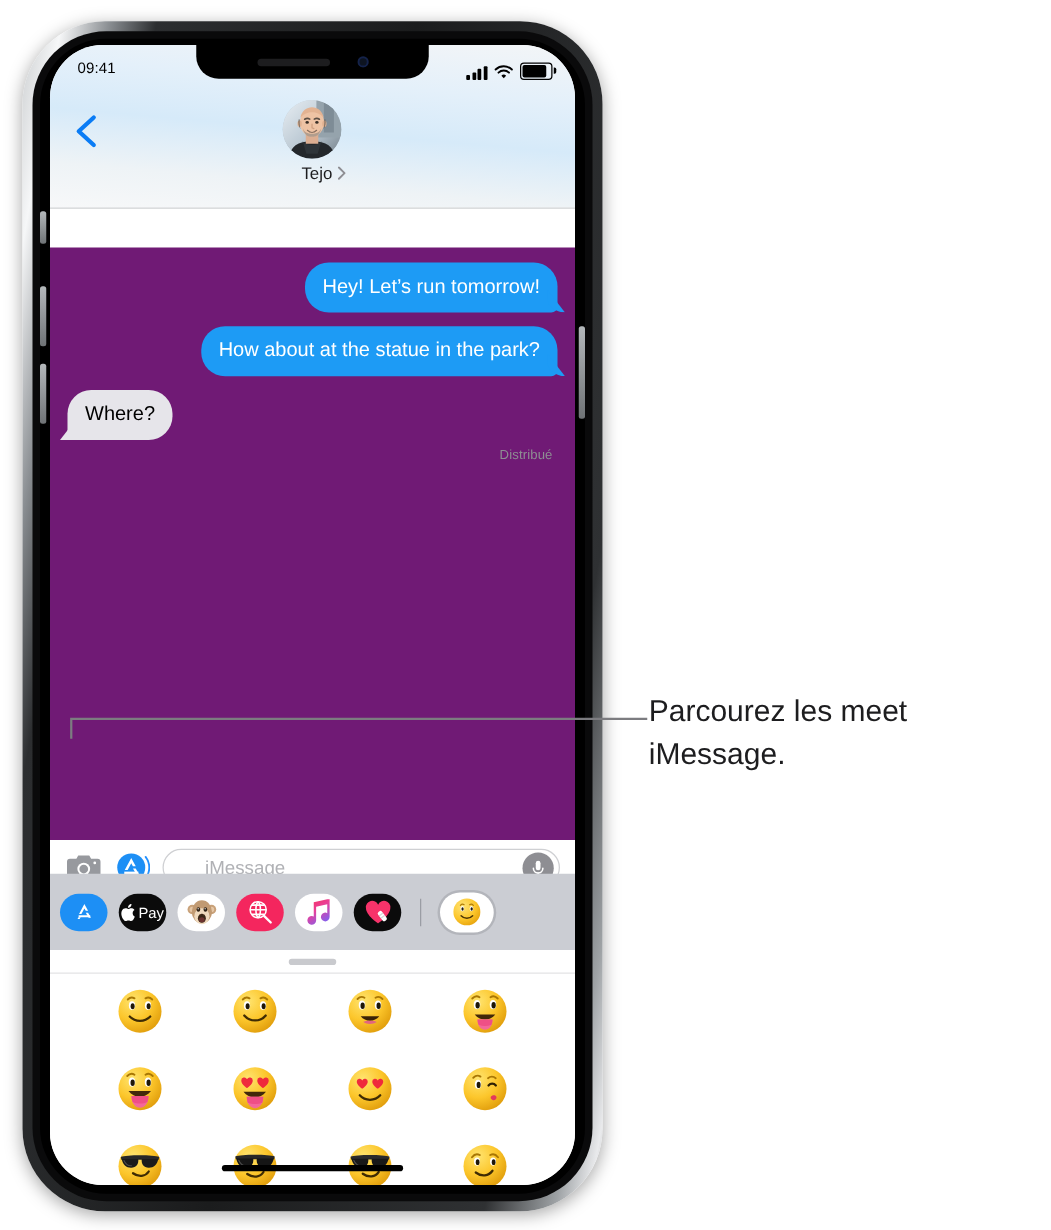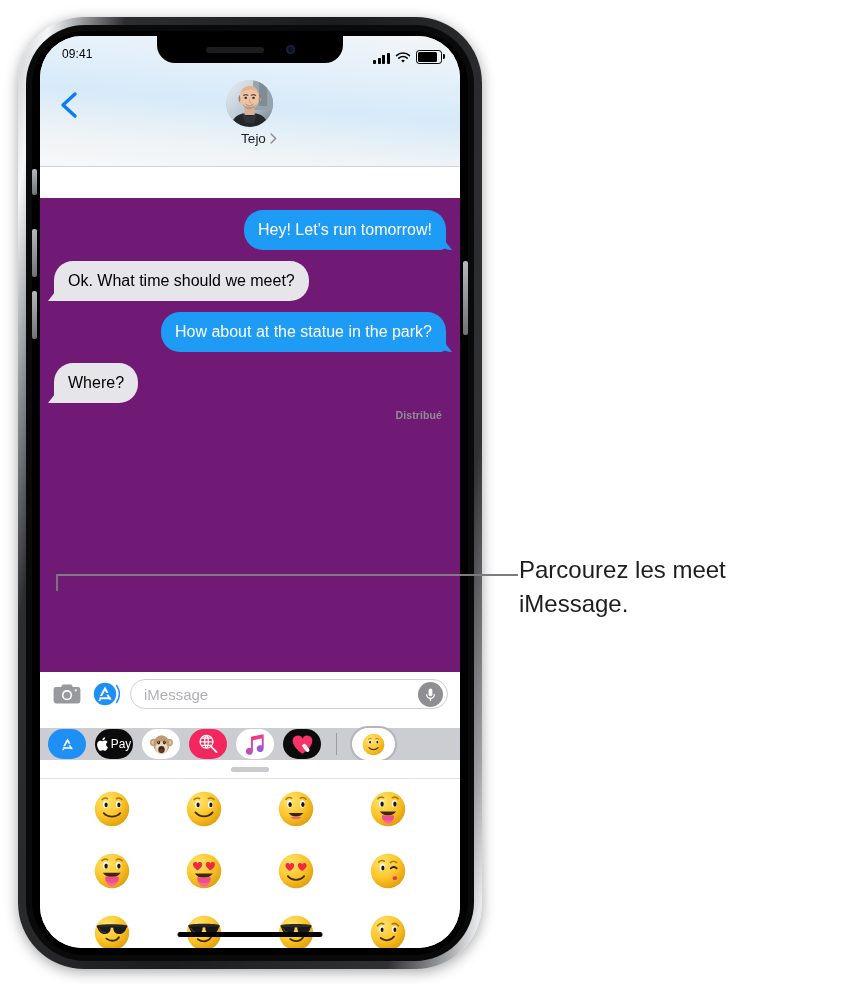--- a/index.html
+++ b/index.html
@@ -108,46 +108,46 @@
     border-bottom-left-radius:16px 13px;
     clip-path:polygon(0 0,100% 100%,0 100%);
   }
   .bubble.in{background:#e6e5ea;color:#000;border-bottom-left-radius:5px;}
   .bubble.in::after{
     content:"";position:absolute;left:-6px;bottom:0;width:14px;height:18px;
     background:#e6e5ea;
     clip-path:polygon(100% 0,100% 100%,0 100%);
   }
   #delivered{
-    text-align:right;font-size:10.5px;font-weight:bold;color:#8e8e93;
+    text-align:right;font-size:10.5px;font-weight:normal;color:#8e8e93;
     margin-top:-5px;padding-right:4px;letter-spacing:.1px;
   }
 
   
   #input-bar{
     position:absolute;left:0;right:0;bottom:232px;height:44px;
     background:#fff;display:flex;align-items:center;padding:0 12px;box-sizing:border-box;gap:10px;
     z-index:12;
   }
   #camera-icon{width:30px;height:24px;flex:0 0 auto;cursor:pointer;}
   #appstore-toggle{width:28px;height:28px;flex:0 0 auto;position:relative;cursor:pointer;}
   #text-field{
     flex:1 1 auto;height:30px;border:1px solid #cfd0d3;border-radius:16px;
     display:flex;align-items:center;padding:0 4px 0 13px;box-sizing:border-box;
     background:#fff;position:relative;
   }
-  #imessage-placeholder{font-size:15px;color:#b0b1b5;flex:1;}
+  #imessage-placeholder{font-size:15px;color:#b0b1b5;flex:1;margin-left:20px;}
   #mic-btn{
     width:25px;height:25px;border-radius:50%;background:#8e8e93;
     display:flex;align-items:center;justify-content:center;flex:0 0 auto;cursor:pointer;
   }
 
   
   #app-drawer{
-    position:absolute;left:0;right:0;bottom:188px;height:32px;
+    position:absolute;left:0;right:0;bottom:188px;height:61px;
     background:#cbcdd3;display:flex;align-items:center;z-index:12;
   }
   #drawer-apps{display:flex;align-items:center;gap:9px;padding-left:8px;flex:1;}
   .drawer-app{width:38px;height:30px;border-radius:15px;flex:0 0 auto;
     display:flex;align-items:center;justify-content:center;cursor:pointer;position:relative;}
   #drawer-divider{width:1.2px;height:22px;background:#9a9da4;margin:0 6px;flex:0 0 auto;}
   #drawer-selected{
     width:43px;height:32px;border-radius:16px;background:#fff;
     box-shadow:0 0 0 2px #b3b5bb;
     display:flex;align-items:center;justify-content:center;margin-right:7px;flex:0 0 auto;cursor:pointer;
@@ -282,23 +282,20 @@
       </div>
     </div>
   </div>
 
   <div id="conversation">
 
     <div class="msg-row out">
       <div class="bubble out">Hey! Let’s run tomorrow!</div>
     </div>
 
-    <div class="msg-row in">
-      <div class="bubble in" style="max-width:246px;">Ok. What time should we meet?</div>
-    </div>
 
 
     <div class="msg-row out">
       <div class="bubble out" style="max-width:290px;">How about at the statue in the park?</div>
     </div>
 
     <div class="msg-row in">
       <div class="bubble in">Where?</div>
     </div>
 

